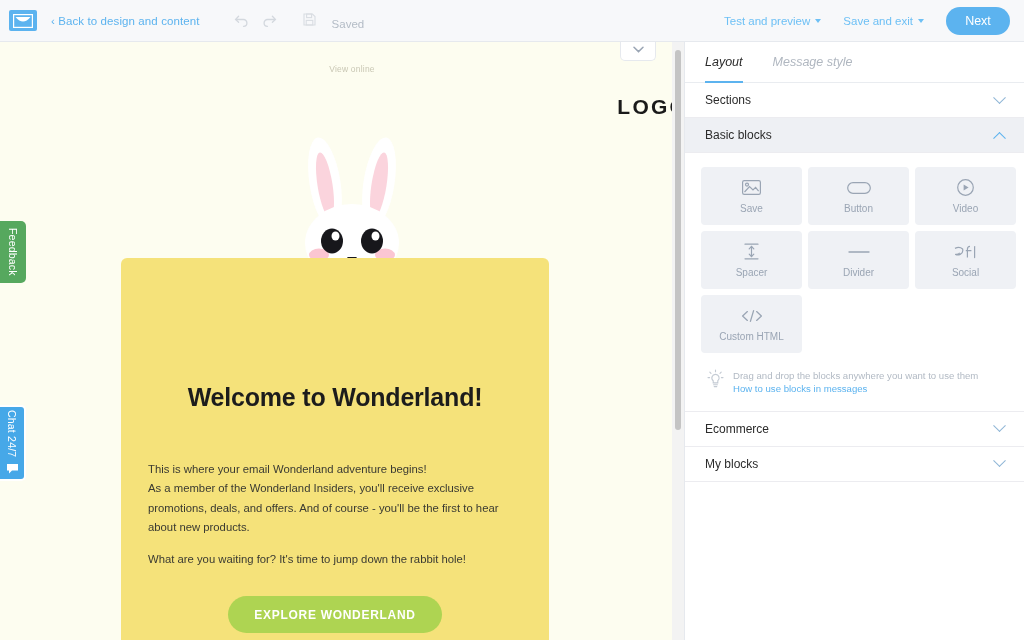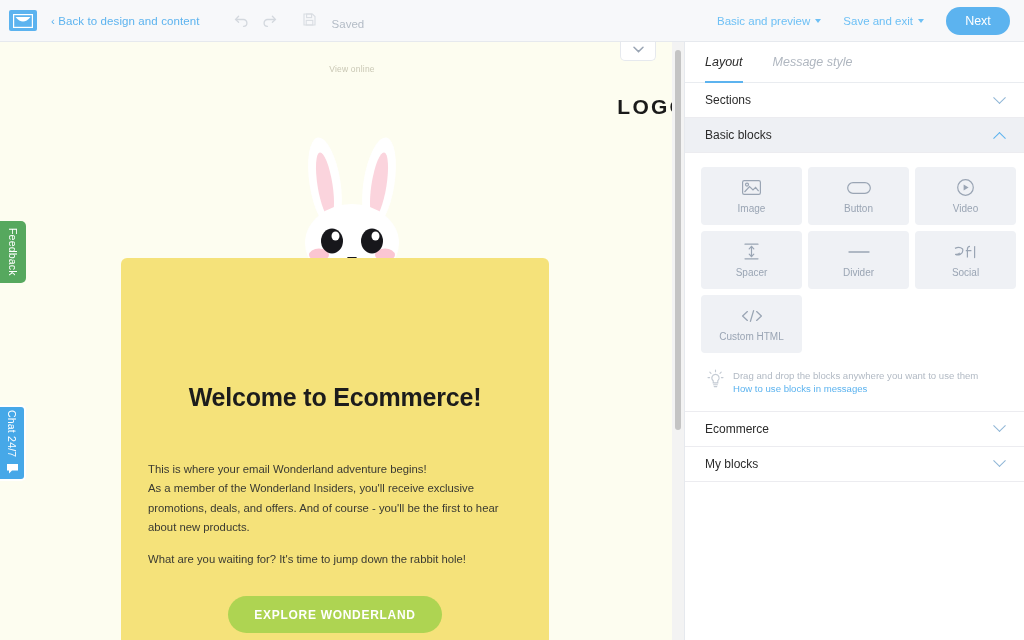--- a/index.html
+++ b/index.html
@@ -204,21 +204,21 @@
           <path d="M1 1 h8.4 L12 3.6 V12 H1 Z"></path>
           <rect x="3.6" y="1" width="5" height="3.6"></rect>
           <rect x="3.2" y="7.4" width="6.6" height="4.6"></rect>
         </svg>
       </span>
       <span class="saved-text">Saved</span>
     </div>
 
     <div class="topbar-right">
       <div class="tb-menu">
-        <span>Basic and preview</span>
+        <span>Test and preview</span>
         <i class="caret-sm"></i>
       </div>
       <div class="tb-menu">
         <span>Save and exit</span>
         <i class="caret-sm"></i>
       </div>
       <div class="next-btn">Next</div>
     </div>
   </div>
 
@@ -255,21 +255,21 @@
         <ellipse cx="113.5" cy="115" rx="4" ry="4.5" fill="#ffffff"></ellipse>
 
         <path d="M85 136 L95 136 L90 142 Z" fill="#17171b"></path>
         <path d="M90 142 v4 M90 146 q-7 8 -13 1 M90 146 q7 8 13 1" stroke="#17171b" stroke-width="2.2" fill="none" stroke-linecap="round"></path>
 
         <path d="M18 163 q3 -6 10 -3 l10 7 l10 -9 l11 9 l11 -9 l11 9 l11 -9 l10 9 l10 -7 q7 -3 10 3 q4 42 -37 42 h-40 q-41 0 -37 -42 Z" fill="#ef6f95"></path>
       </svg>
     </div>
 
     <div class="yellow-card">
-      <div class="card-title">Welcome to Ecommerce!</div>
+      <div class="card-title">Welcome to Wonderland!</div>
       <div class="card-body">
         <div>This is where your email Wonderland adventure begins!</div>
         <div>As a member of the Wonderland Insiders, you'll receive exclusive promotions, deals, and offers. And of course - you'll be the first to hear about new products.</div>
         <span class="gap"></span>
         <div>What are you waiting for? It's time to jump down the rabbit hole!</div>
       </div>
       <div class="cta-wrap">
         <div class="cta-btn">EXPLORE WONDERLAND</div>
       </div>
     </div>
@@ -312,21 +312,21 @@
     <div class="blocks-grid">
 
       <div class="block-card">
         <span class="bi">
           <svg width="19" height="15" viewBox="0 0 19 15" fill="none" stroke="#9aa5b4" stroke-width="1.2">
             <rect x="0.6" y="0.6" width="17.8" height="13.8" rx="1.6"></rect>
             <circle cx="5" cy="4.6" r="1.5"></circle>
             <path d="M2.5 12 L7.5 6.6 L11 10 L13.6 7.4 L16.6 11.2"></path>
           </svg>
         </span>
-        <span class="bl">Image</span>
+        <span class="bl">Save</span>
       </div>
 
 
       <div class="block-card">
         <span class="bi">
           <svg width="24" height="12" viewBox="0 0 24 12" fill="none" stroke="#9aa5b4" stroke-width="1.2">
             <rect x="0.7" y="0.7" width="22.6" height="10.6" rx="5.3"></rect>
           </svg>
         </span>
         <span class="bl">Button</span>

